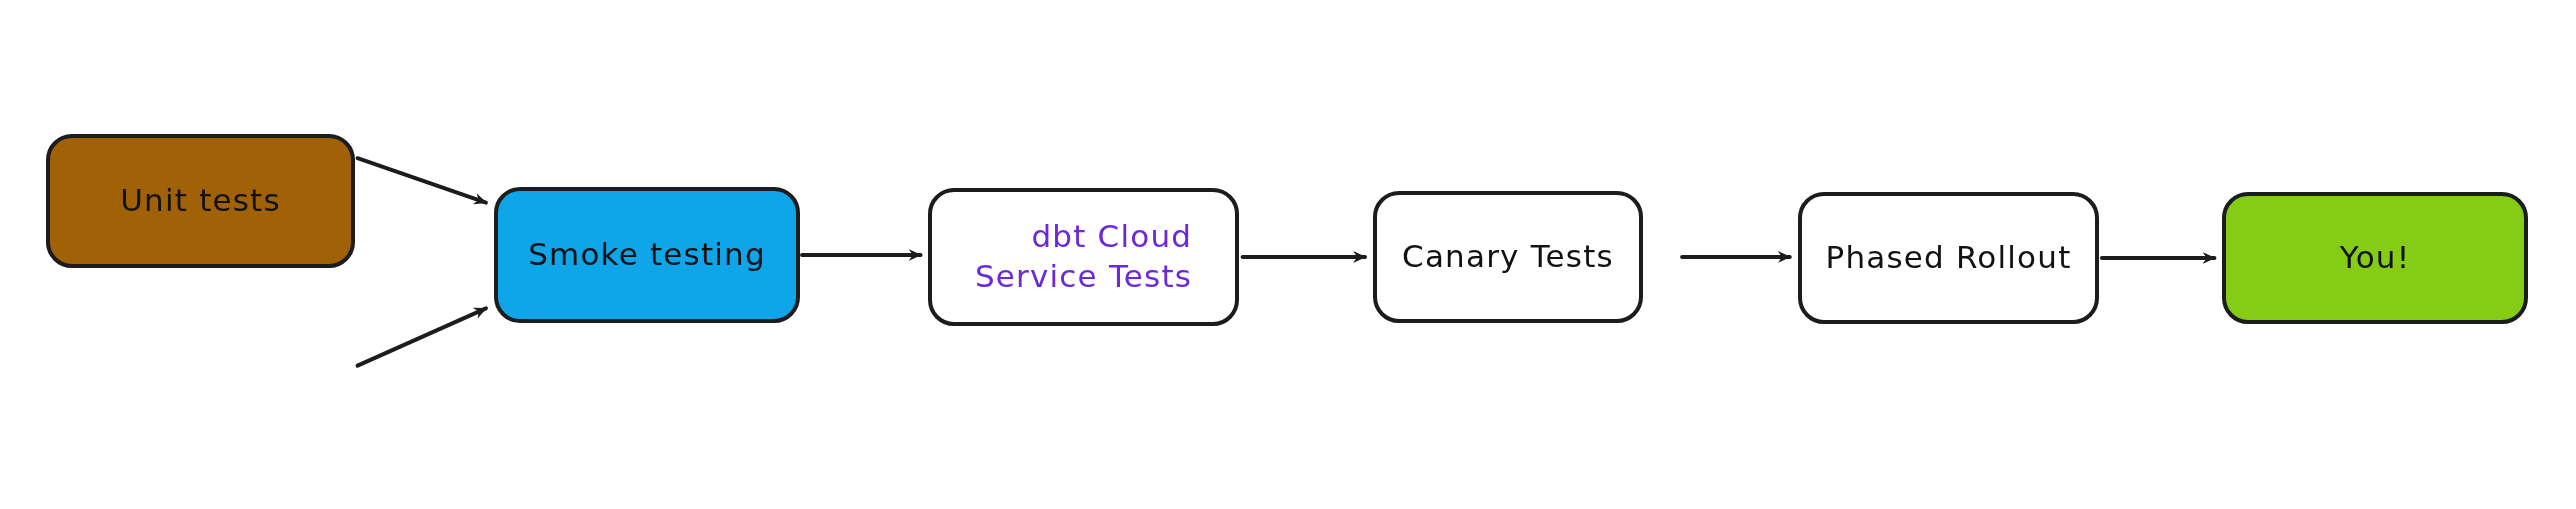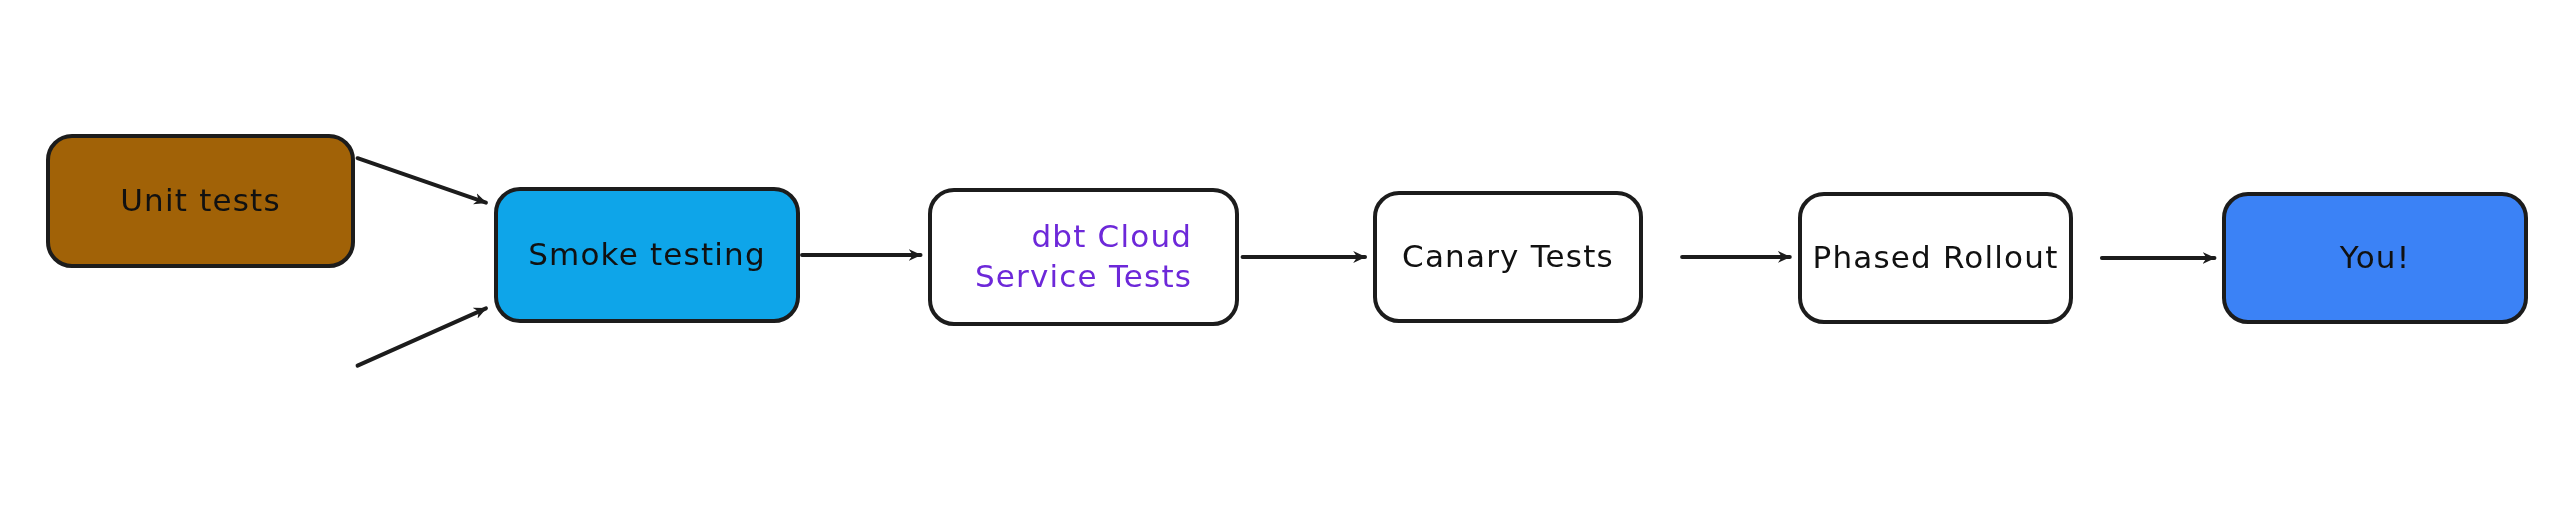--- a/index.html
+++ b/index.html
@@ -98,22 +98,22 @@
 
   <div class="node" id="node-dbt-cloud-service-tests" style="left: 928px; top: 188px; width: 311px; height: 138px; background: rgb(255, 255, 255); border-color: rgb(28, 28, 28);">
     <span class="node-label" style="color: #6d28d9; text-align: right;">dbt Cloud
 Service Tests</span>
   </div>
 
   <div class="node" id="node-canary-tests" style="left: 1373px; top: 191px; width: 270px; height: 132px; background: rgb(255, 255, 255); border-color: rgb(28, 28, 28);">
     <span class="node-label" style="color: rgb(17, 17, 17);">Canary Tests</span>
   </div>
 
-  <div class="node" id="node-phased-rollout" style="left: 1798px; top: 192px; width: 275px; height: 132px; background: rgb(255, 255, 255); border-color: rgb(28, 28, 28);">
+  <div class="node" id="node-phased-rollout" style="left: 1798px; top: 192px; width: 301px; height: 132px; background: rgb(255, 255, 255); border-color: rgb(28, 28, 28);">
     <span class="node-label" style="color: rgb(17, 17, 17);">Phased Rollout</span>
   </div>
 
-  <div class="node" id="node-you" style="left: 2222px; top: 192px; width: 306px; height: 132px; background: #3b82f6; border-color: rgb(28, 28, 28);">
+  <div class="node" id="node-you" style="left: 2222px; top: 192px; width: 306px; height: 132px; background: #84cc16; border-color: rgb(28, 28, 28);">
     <span class="node-label" style="color: rgb(17, 17, 17);">You!</span>
   </div>
 
 </div>
 
 
 </body></html>

